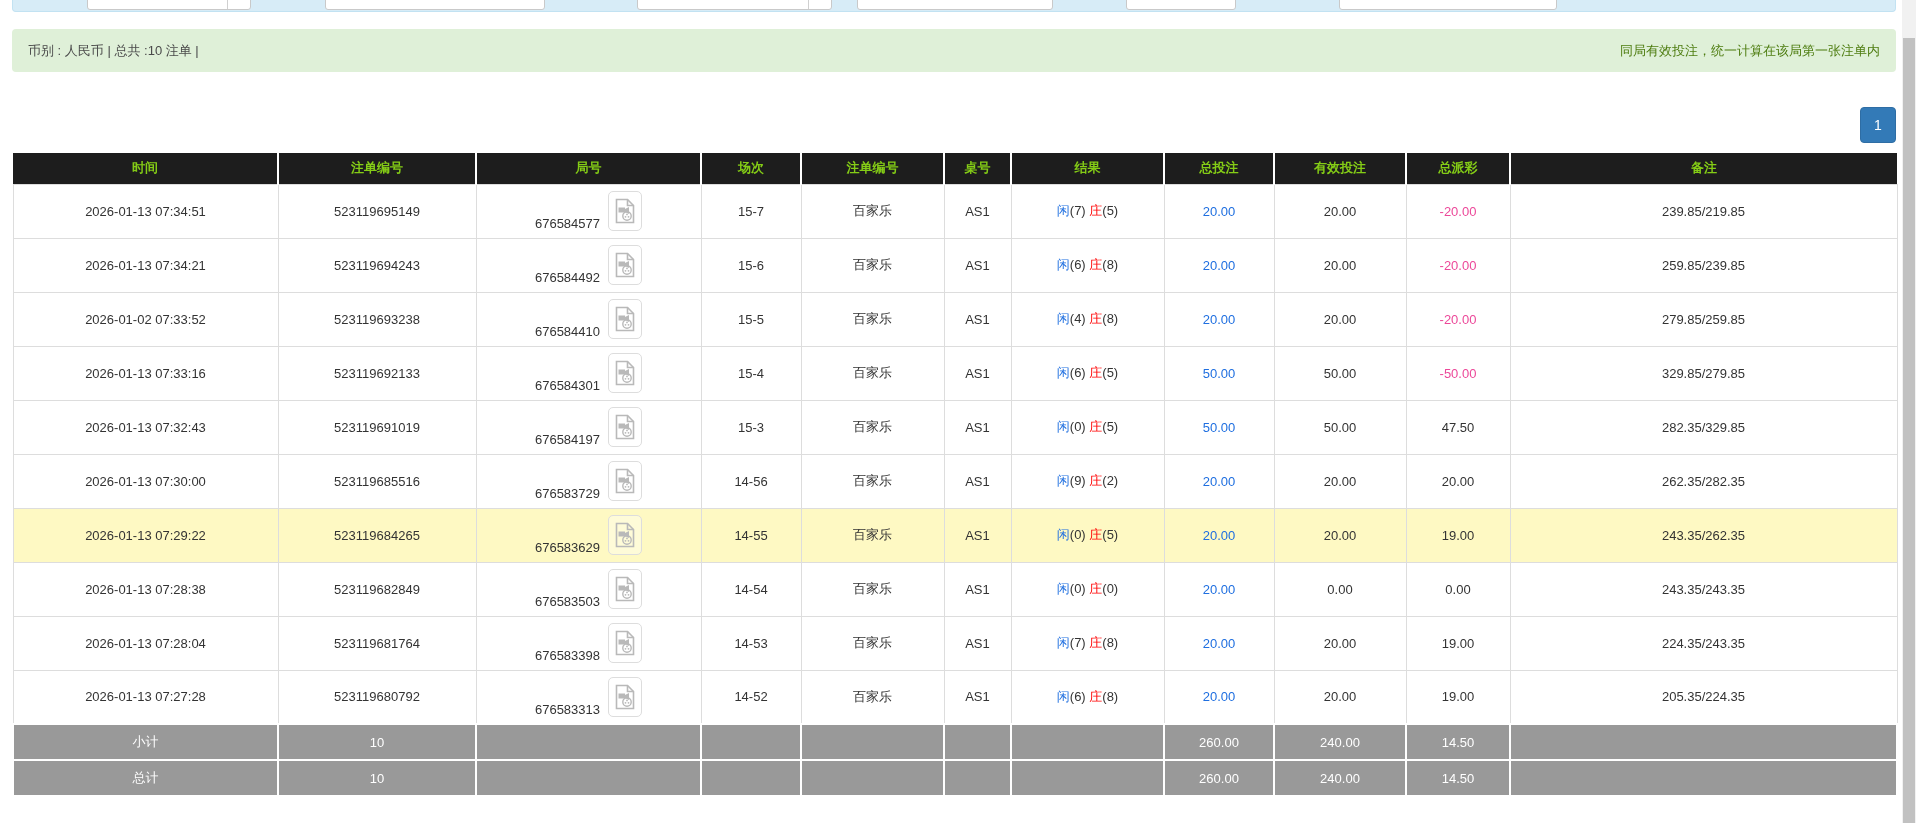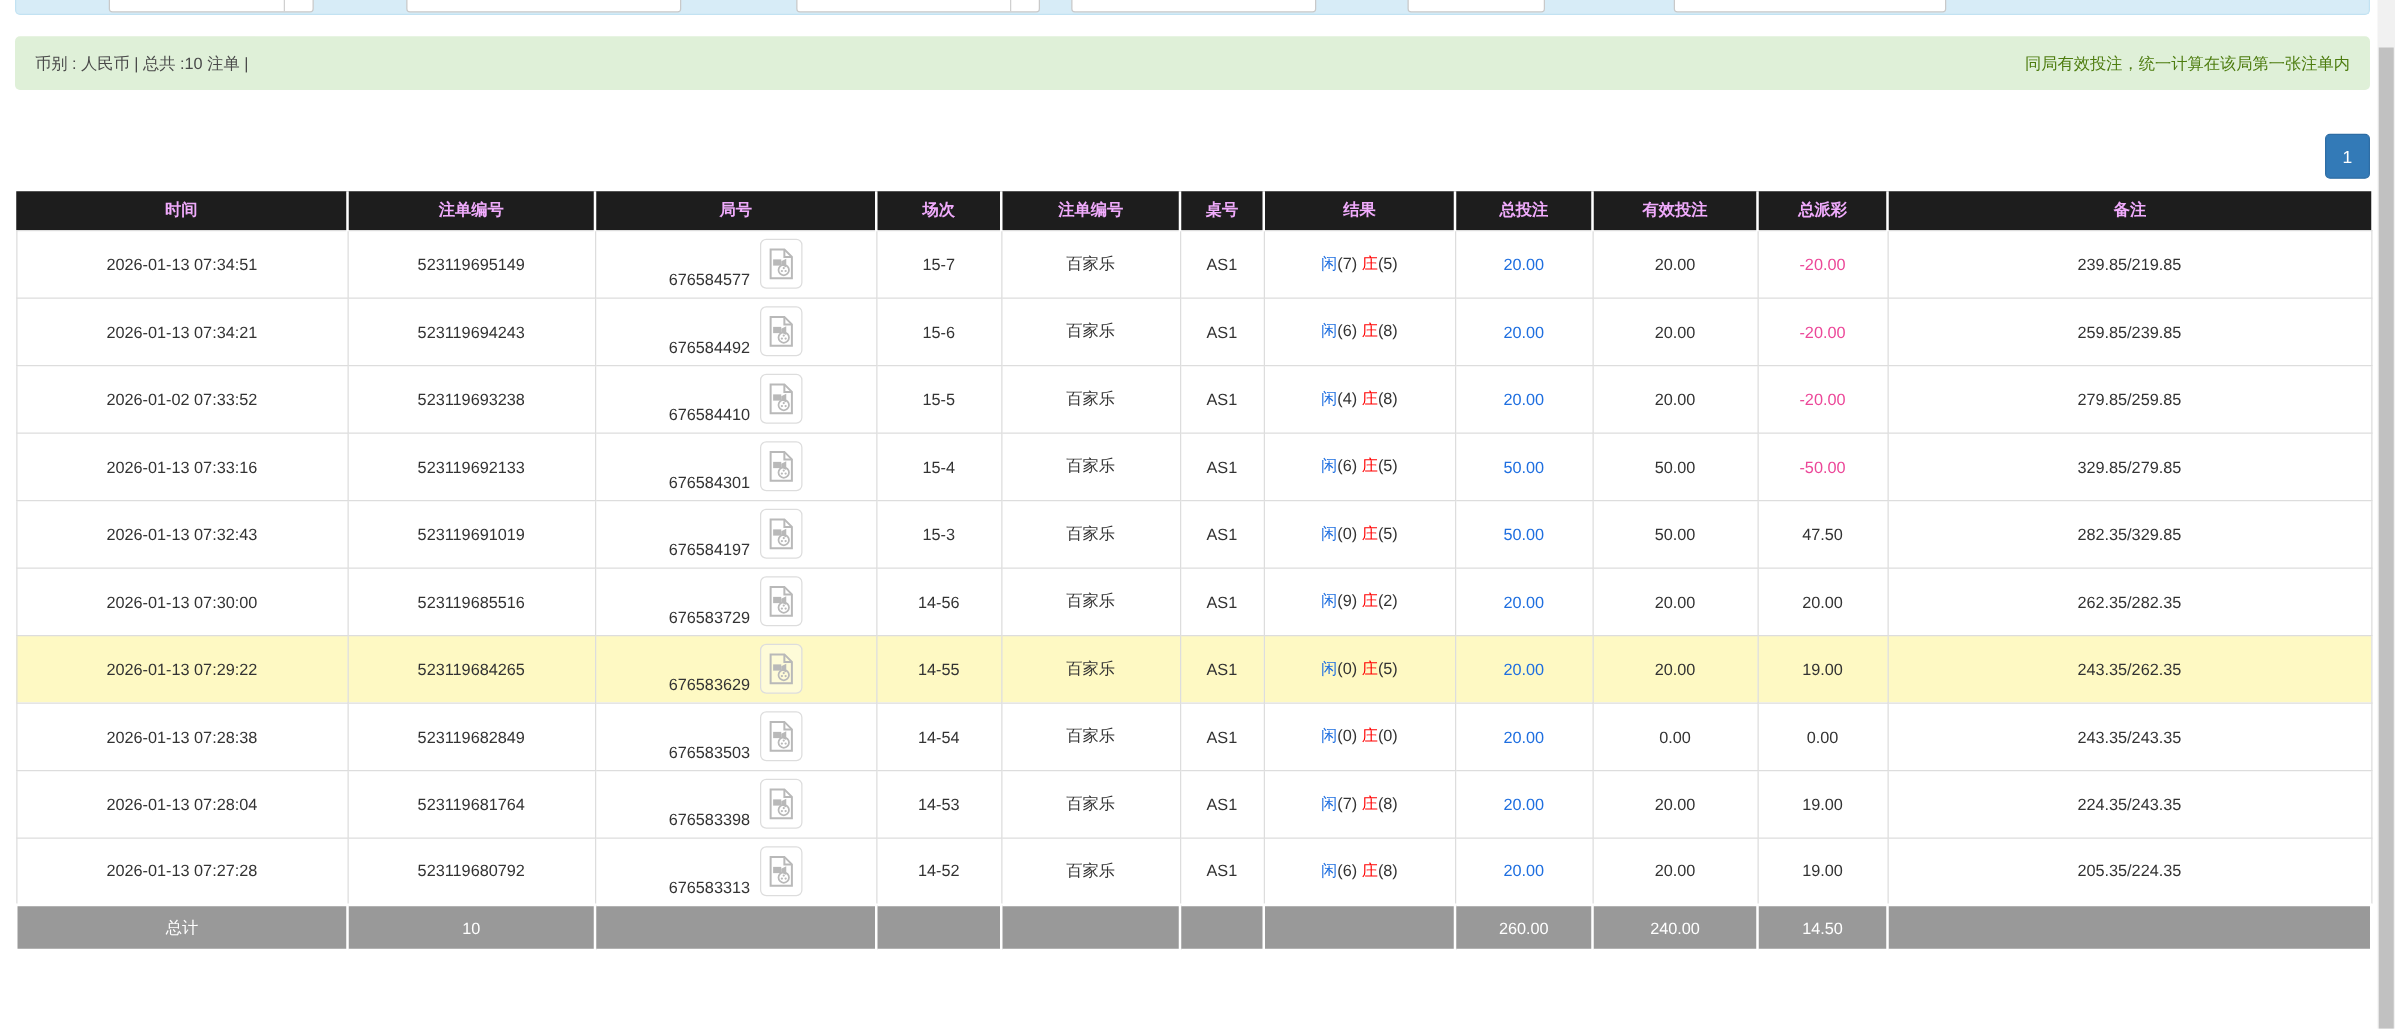--- a/index.html
+++ b/index.html
@@ -19,21 +19,21 @@
   .summary-bar .note { color:#4d7c0f; }
 
   
   .pagination { position:absolute; top:107px; left:12px; width:1884px; display:flex; justify-content:flex-end; }
   .page-btn { width:36px; height:36px; background:#337ab7; border:1px solid #2e6da4;
     border-radius:4px; color:#fff; font-size:14px; cursor:pointer; }
 
   
   table.report { position:absolute; left:12px; top:153px; width:1884px;
     border-collapse:collapse; table-layout:fixed; }
-  thead th { background:#1d1d1d; color:#f0abfc; font-size:13px; font-weight:bold;
+  thead th { background:#1d1d1d; color:#84cc16; font-size:13px; font-weight:bold;
     height:31px; border-right:2px solid #fff; }
   thead th:last-child { border-right:none; }
   tbody td { height:54px; border:1px solid #ddd; text-align:center;
     font-size:13px; color:#333; background:#fff; }
   tbody tr.hl td { background:#fef9c3;margin-left:20px; }
   .blue { color:#1f6fe0; }
   .red  { color:#ff0000; }
   .neg  { color:#ec4899;text-align:center; }
   tfoot td { height:36px; background:#999999; border:2px solid #fff; color:#fff;
     text-align:center; font-size:13px; }
@@ -388,30 +388,43 @@
         <td>AS1</td>
         <td><span class="blue">闲</span><span>(6)</span> <span class="red">庄</span><span>(8)</span></td>
         <td class="blue">20.00</td>
         <td>20.00</td>
         <td>19.00</td>
         <td>205.35/224.35</td>
       </tr>
     </tbody>
   <tfoot>
       <tr>
-        <td>总计</td>
+        <td>小计</td>
         <td>10</td>
         <td></td>
         <td></td>
         <td></td>
         <td></td>
         <td></td>
         <td>260.00</td>
         <td>240.00</td>
         <td>14.50</td>
         <td></td>
       </tr>
+      <tr>
+        <td>总计</td>
+        <td>10</td>
+        <td></td>
+        <td></td>
+        <td></td>
+        <td></td>
+        <td></td>
+        <td>260.00</td>
+        <td>240.00</td>
+        <td>14.50</td>
+        <td></td>
+      </tr>
     </tfoot>
 </table>
 
 <div class="scrollbar">
   <div class="scroll-thumb"></div>
 </div>
 
 </body></html>

